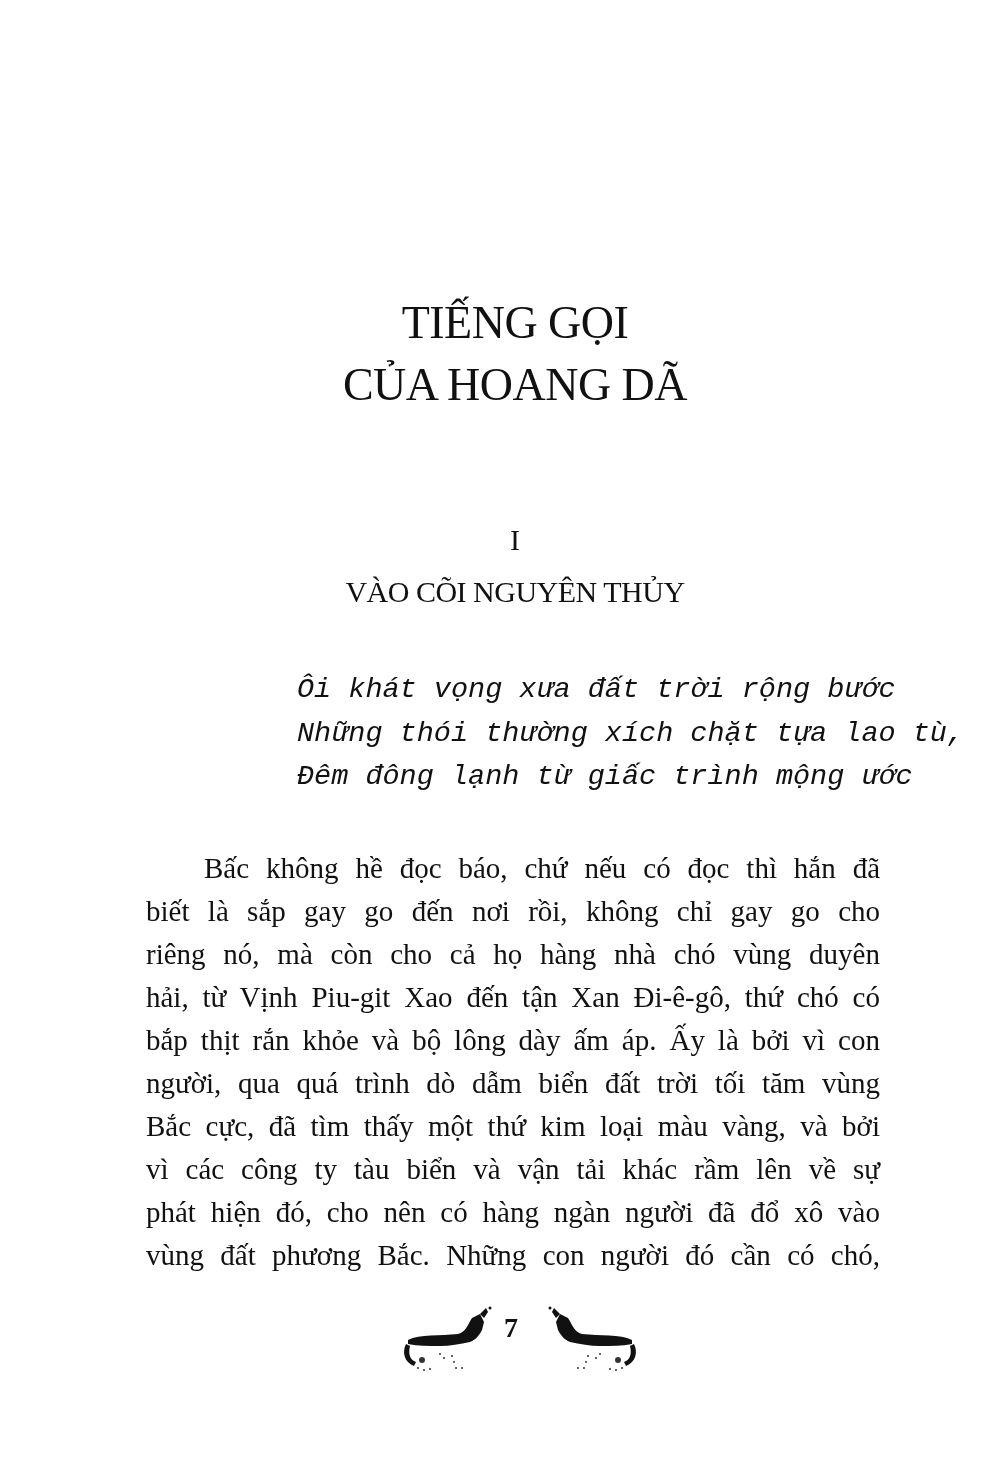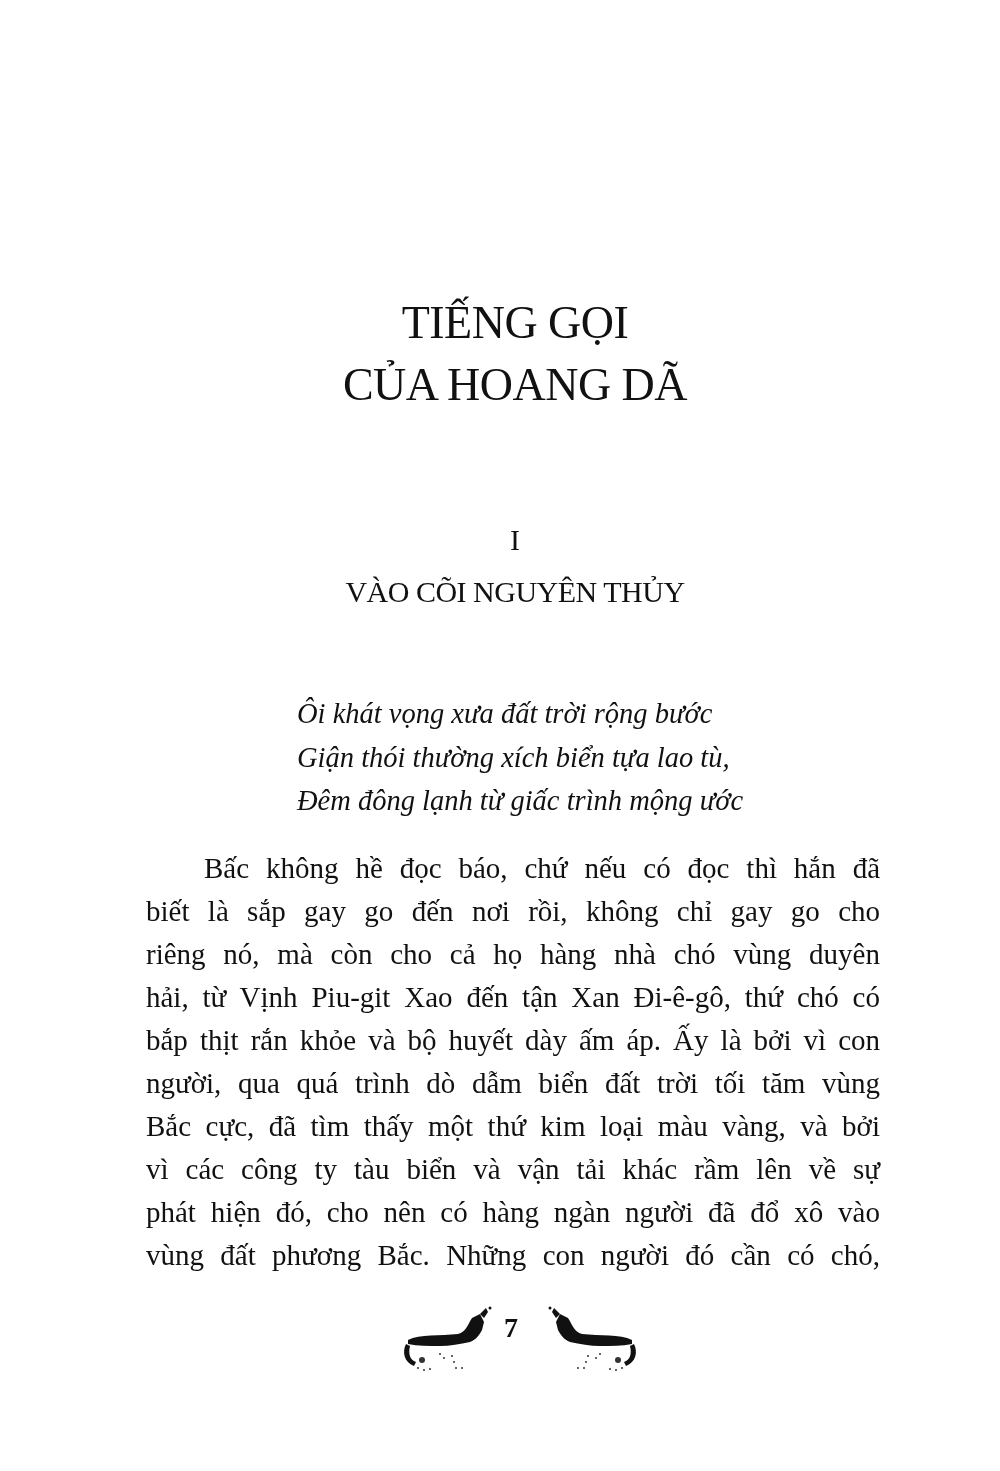--- a/index.html
+++ b/index.html
@@ -50,24 +50,25 @@
       top: 572px;
       font-size: 30px;
       line-height: 40px;
       letter-spacing: -0.5px;
       margin: 0;
       font-weight: normal;
     }
     .epigraph {
       position: absolute;
       left: 297px;
-      top: 692px;
+      top: 668px;
       font-style: italic;
       font-size: 28.5px;
       line-height: 43.5px;
+      font-family: Liberation Mono, monospace;
     }
     .epigraph div { white-space: nowrap; }
     .body-text {
       position: absolute;
       left: 146px;
       top: 847px;
       width: 734px;
       font-size: 29px;
       line-height: 43px;
       text-align: justify;
@@ -105,30 +106,30 @@
   <h1 class="book-title">
     <span>TIẾNG GỌI</span>
     <span>CỦA HOANG DÃ</span>
   </h1>
 
   <h2 class="chapter-num">I</h2>
   <h2 class="chapter-title">VÀO CÕI NGUYÊN THỦY</h2>
 
   <div class="epigraph">
     <div>Ôi khát vọng xưa đất trời rộng bước</div>
-    <div>Giận thói thường xích biển tựa lao tù,</div>
+    <div>Những thói thường xích chặt tựa lao tù,</div>
     <div>Đêm đông lạnh từ giấc trình mộng ước</div>
   </div>
 
   <div class="body-text">
     <span class="line indent">Bấc không hề đọc báo, chứ nếu có đọc thì hắn đã</span>
     <span class="line">biết là sắp gay go đến nơi rồi, không chỉ gay go cho</span>
     <span class="line">riêng nó, mà còn cho cả họ hàng nhà chó vùng duyên</span>
     <span class="line">hải, từ Vịnh Piu-git Xao đến tận Xan Đi-ê-gô, thứ chó có</span>
-    <span class="line">bắp thịt rắn khỏe và bộ huyết dày ấm áp. Ấy là bởi vì con</span>
+    <span class="line">bắp thịt rắn khỏe và bộ lông dày ấm áp. Ấy là bởi vì con</span>
     <span class="line">người, qua quá trình dò dẫm biển đất trời tối tăm vùng</span>
     <span class="line">Bắc cực, đã tìm thấy một thứ kim loại màu vàng, và bởi</span>
     <span class="line">vì các công ty tàu biển và vận tải khác rầm lên về sự</span>
     <span class="line">phát hiện đó, cho nên có hàng ngàn người đã đổ xô vào</span>
     <span class="line">vùng đất phương Bắc. Những con người đó cần có chó,</span>
   </div>
 
   <div class="footer">
     <span class="dog-left">
       <svg width="100" height="70" viewBox="0 0 100 70">

